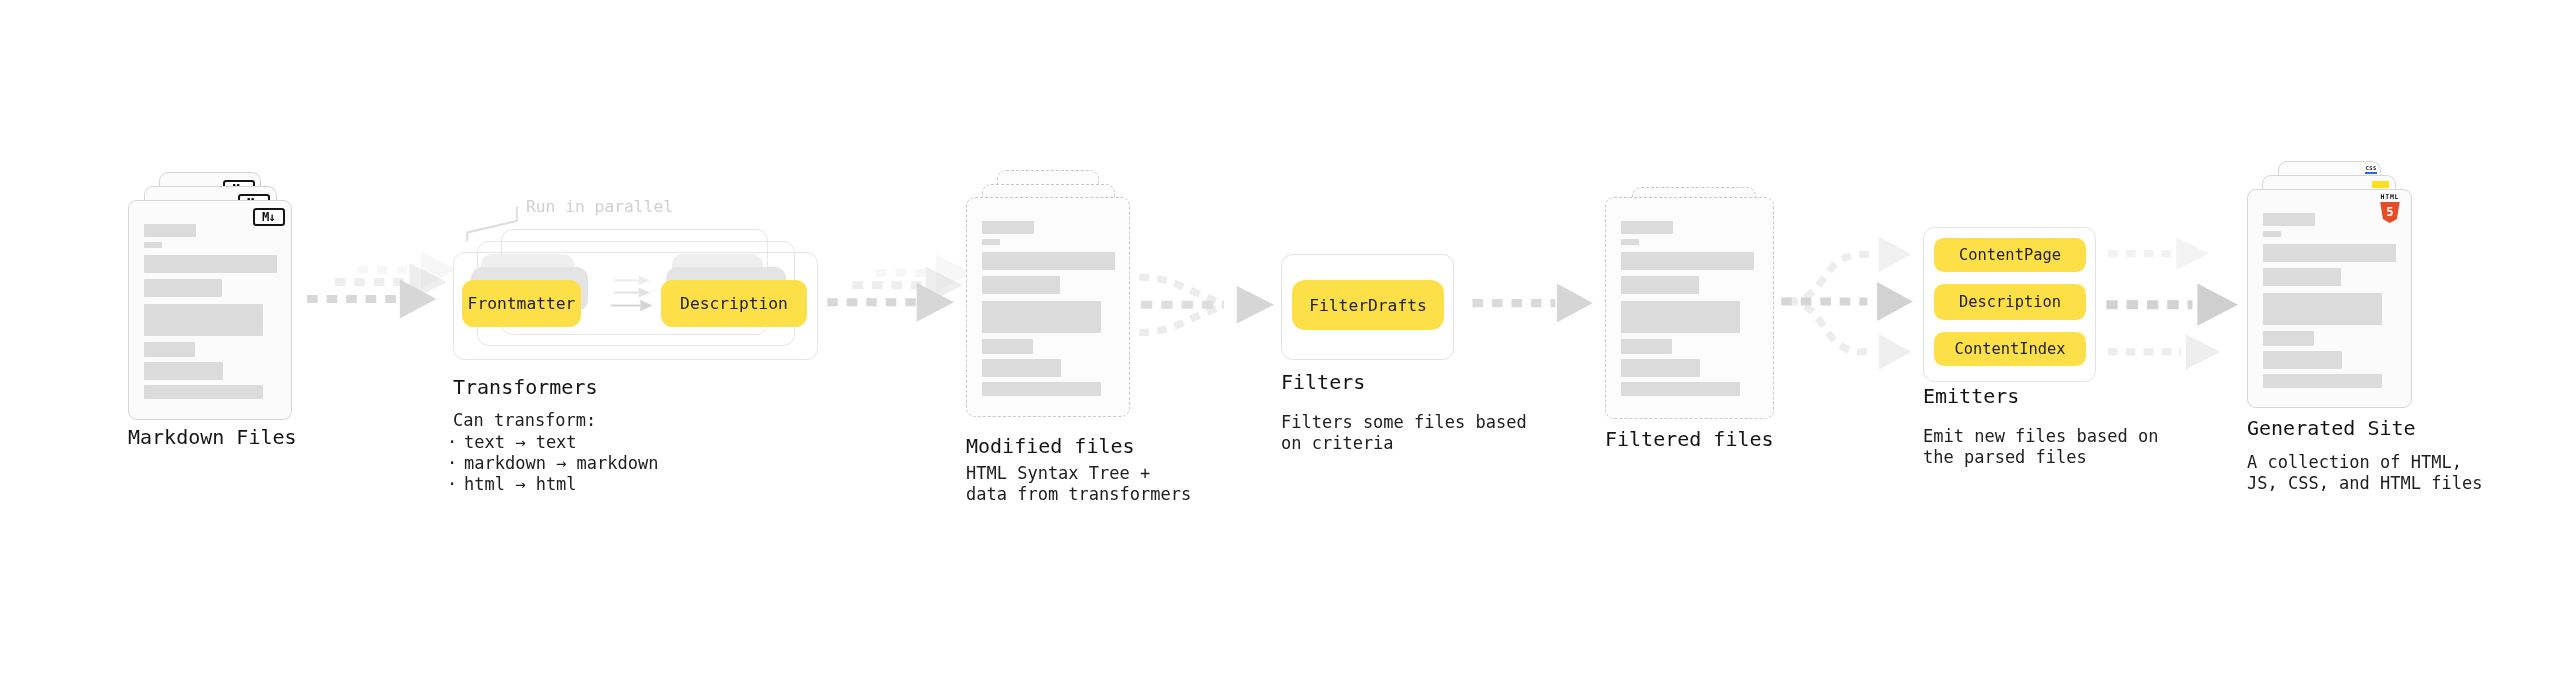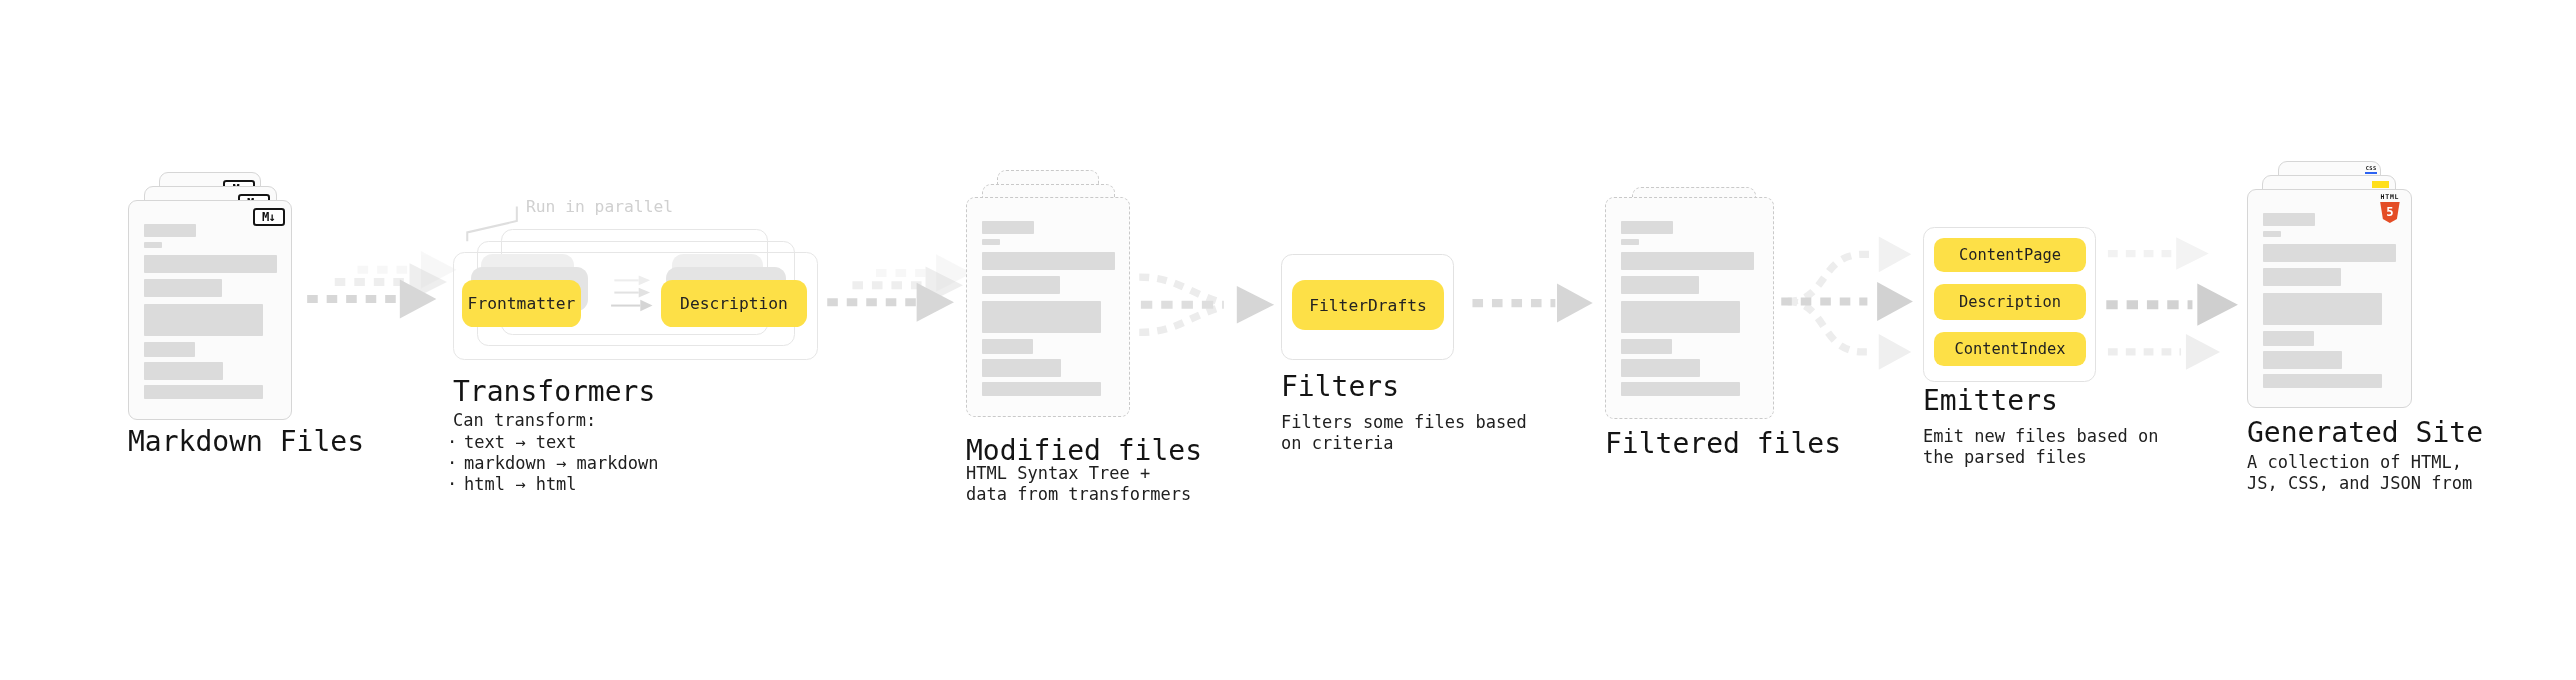--- a/index.html
+++ b/index.html
@@ -62,21 +62,21 @@
     display:flex; align-items:center; justify-content:center;
     font-size:16.3px; color:#222222; white-space:nowrap;
   }
   .pill.ghost1 { background:#e4e4e4; color:transparent; }
   .pill.ghost2 { background:#efefef; color:transparent; }
 
   
   .panel { position:absolute; background:#ffffff; border:1.6px solid #e2e2e2; border-radius:11.4px; }
 
   
-  .title   { position:absolute; font-size:28px; color:#141414; white-space:nowrap; }
+  .title   { position:absolute; font-size:20px; color:#141414; white-space:nowrap; }
   .caption { position:absolute; font-size:17px; line-height:21px; color:#202020; white-space:nowrap; }
   .annotation { position:absolute; font-size:16.3px; color:#d0d0d0; white-space:nowrap; }
   .bullets { position:absolute; font-size:17px; line-height:21px; color:#202020; }
   .bullets .li { position:relative; padding-left:31px; white-space:nowrap; }
   .bullets .li::before { content:"·"; position:absolute; left:14px; top:0; }
 
   svg.overlay { position:absolute; left:0; top:0; pointer-events:none; }
 </style>
 </head>
 <body>
@@ -271,18 +271,18 @@
       <div class="bar b3"></div>
       <div class="bar b4"></div>
       <div class="bar b5"></div>
       <div class="bar b6"></div>
       <div class="bar b7"></div>
       <div class="bar b8"></div>
     </div>
     <div class="title" style="left:2247px; top:416px;">Generated Site</div>
     <div class="caption" style="left:2247px; top:452px;">
       <div>A collection of HTML,</div>
-      <div>JS, CSS, and JSON from</div>
+      <div>JS, CSS, and HTML files</div>
     </div>
   </div>
 
 </div>
 
 
 </body></html>

